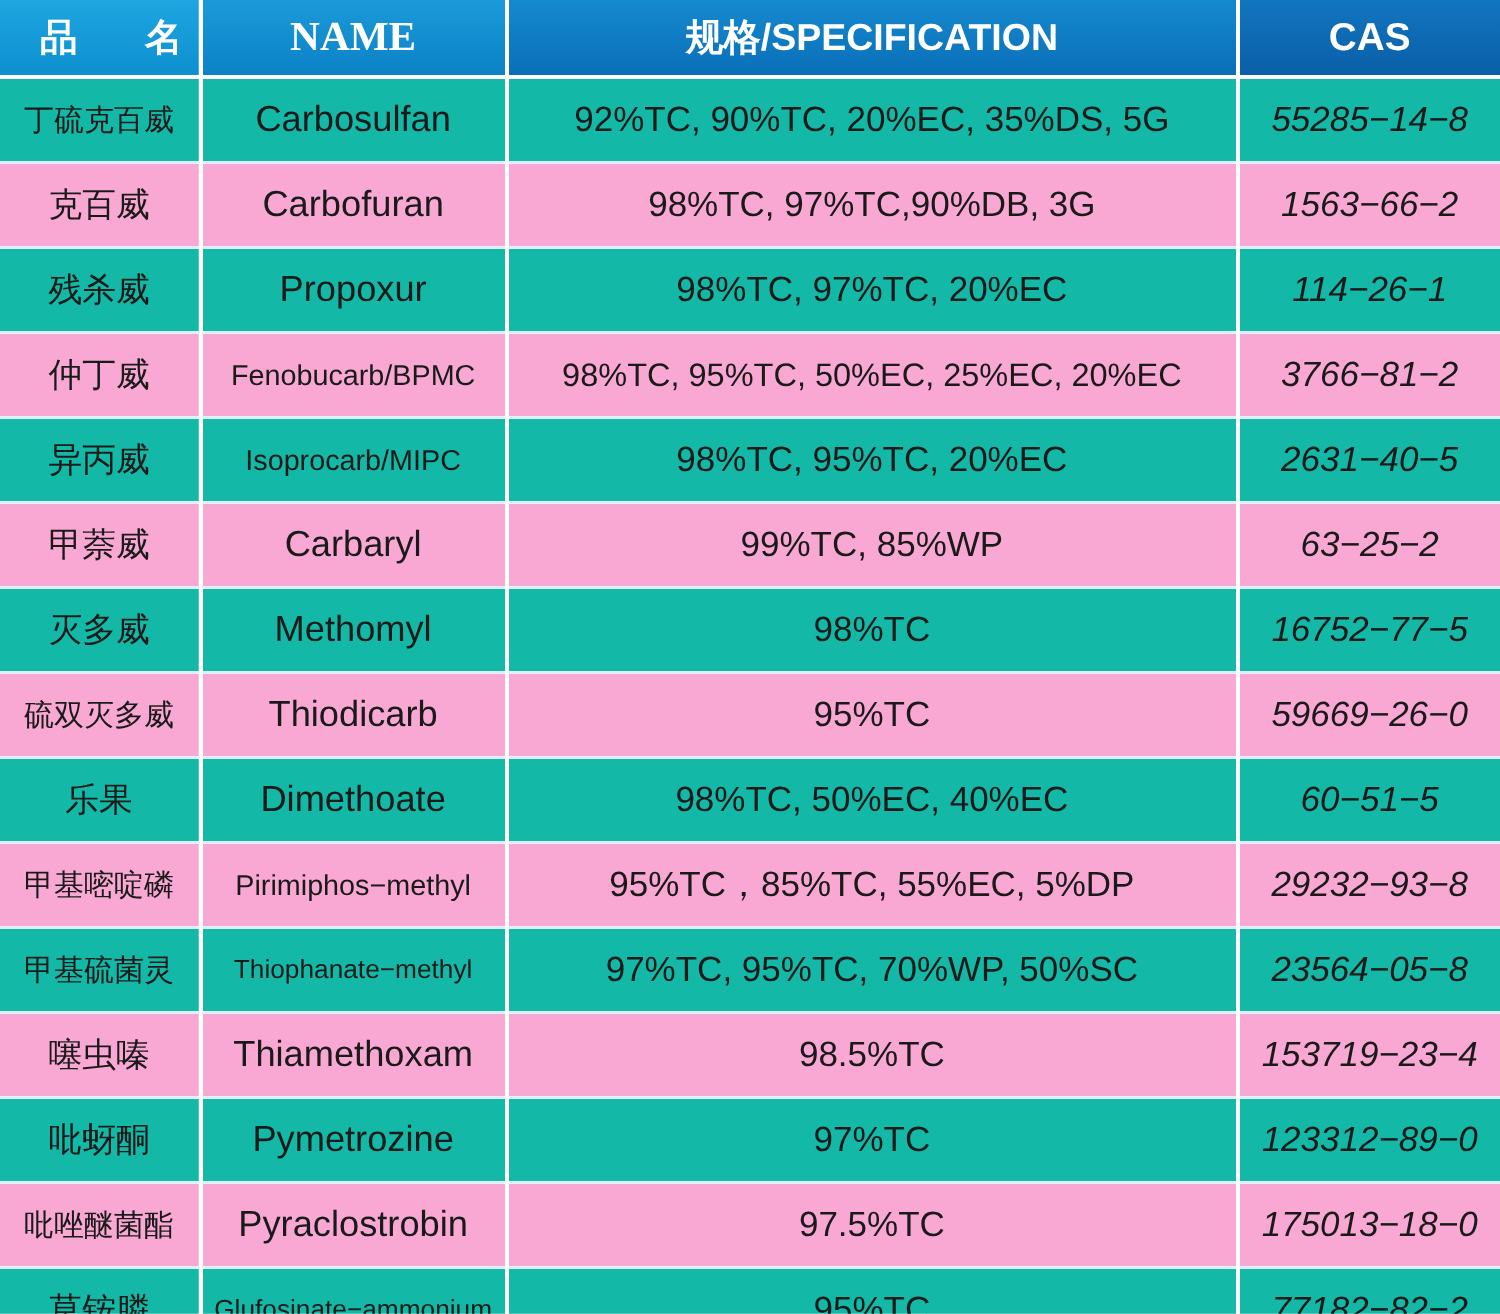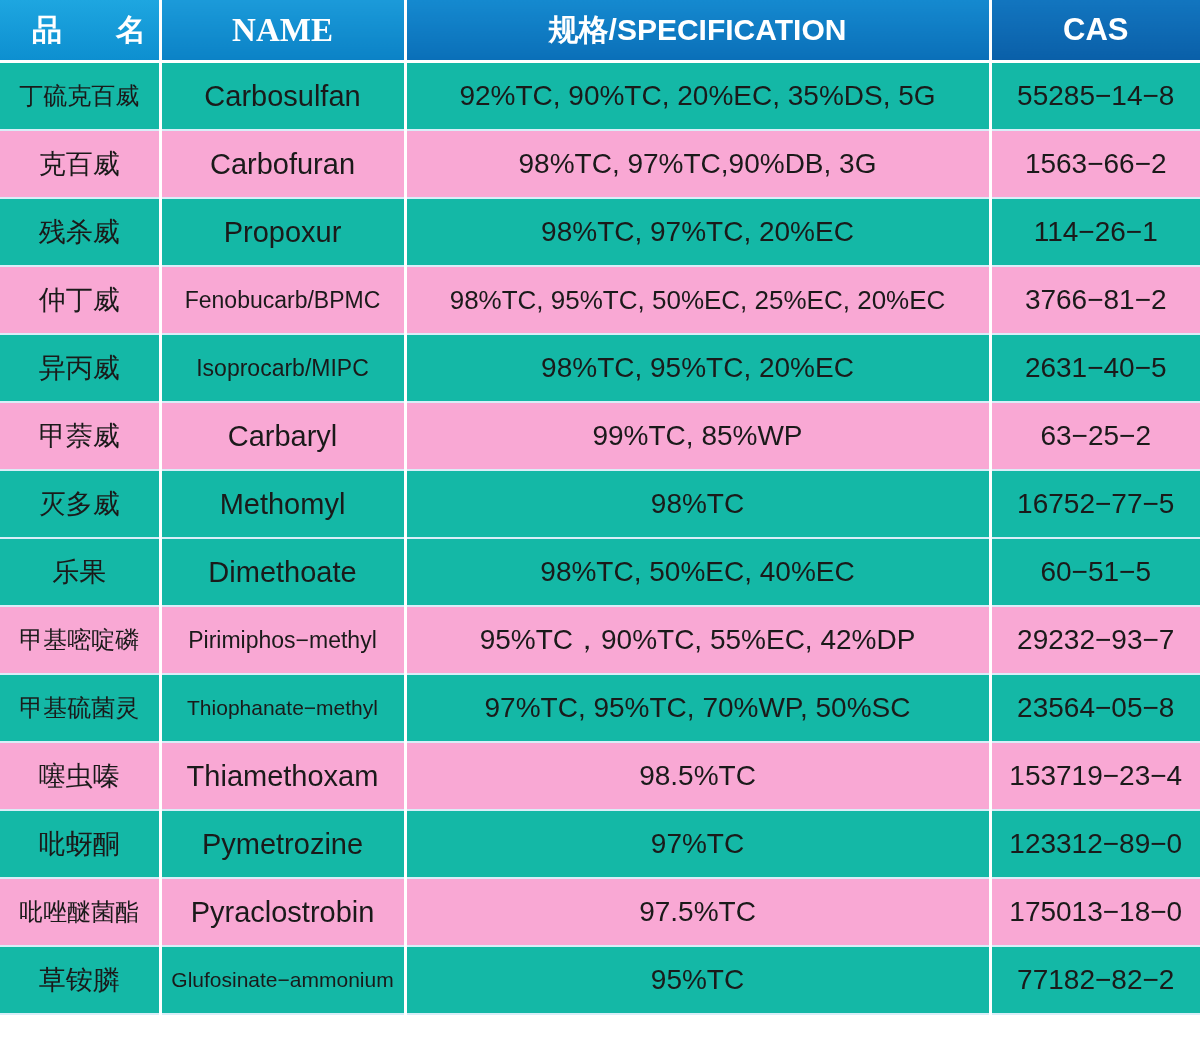--- a/index.html
+++ b/index.html
@@ -61,21 +61,21 @@
     height: 66px;
     text-align: center;
     vertical-align: middle;
     color: #1a1a1a;
     border-right: 3px solid #ffffff;
     border-bottom: 2px solid #d9eef8;
     padding: 0 4px;
     overflow: hidden;
     white-space: nowrap;
   }
-  tbody td.cas { border-right: none; }
+  tbody td.cas { border-right: none; font-style: italic; }
   tbody tr.odd td  { background: #14b8a6; }
   tbody tr.even td { background: #f9a8d4; }
 
   td.cn   { font-size: 27px; }
   td.en   { font-size: 29px; }
   td.spec { font-size: 28px; }
   td.cas  { font-size: 28px; }
   td.en.sm   { font-size: 23px; }
   td.en.xs   { font-size: 21px; }
   td.cn.sm   { font-size: 24px; }
@@ -135,31 +135,37 @@
       <td class="en">Carbaryl</td>
       <td class="spec">99%TC, 85%WP</td>
       <td class="cas">63−25−2</td>
     </tr>
     <tr class="odd">
       <td class="cn">灭多威</td>
       <td class="en">Methomyl</td>
       <td class="spec">98%TC</td>
       <td class="cas">16752−77−5</td>
     </tr>
+    <tr class="even">
+      <td class="cn sm">硫双灭多威</td>
+      <td class="en">Thiodicarb</td>
+      <td class="spec">95%TC</td>
+      <td class="cas">59669−26−0</td>
+    </tr>
     <tr class="odd">
       <td class="cn">乐果</td>
       <td class="en">Dimethoate</td>
       <td class="spec">98%TC, 50%EC, 40%EC</td>
       <td class="cas">60−51−5</td>
     </tr>
     <tr class="even">
       <td class="cn sm">甲基嘧啶磷</td>
       <td class="en sm">Pirimiphos−methyl</td>
-      <td class="spec">95%TC，90%TC, 55%EC, 42%DP</td>
-      <td class="cas">29232−93−7</td>
+      <td class="spec">95%TC，85%TC, 55%EC, 5%DP</td>
+      <td class="cas">29232−93−8</td>
     </tr>
     <tr class="odd">
       <td class="cn sm">甲基硫菌灵</td>
       <td class="en xs">Thiophanate−methyl</td>
       <td class="spec">97%TC, 95%TC, 70%WP, 50%SC</td>
       <td class="cas">23564−05−8</td>
     </tr>
     <tr class="even">
       <td class="cn">噻虫嗪</td>
       <td class="en">Thiamethoxam</td>

